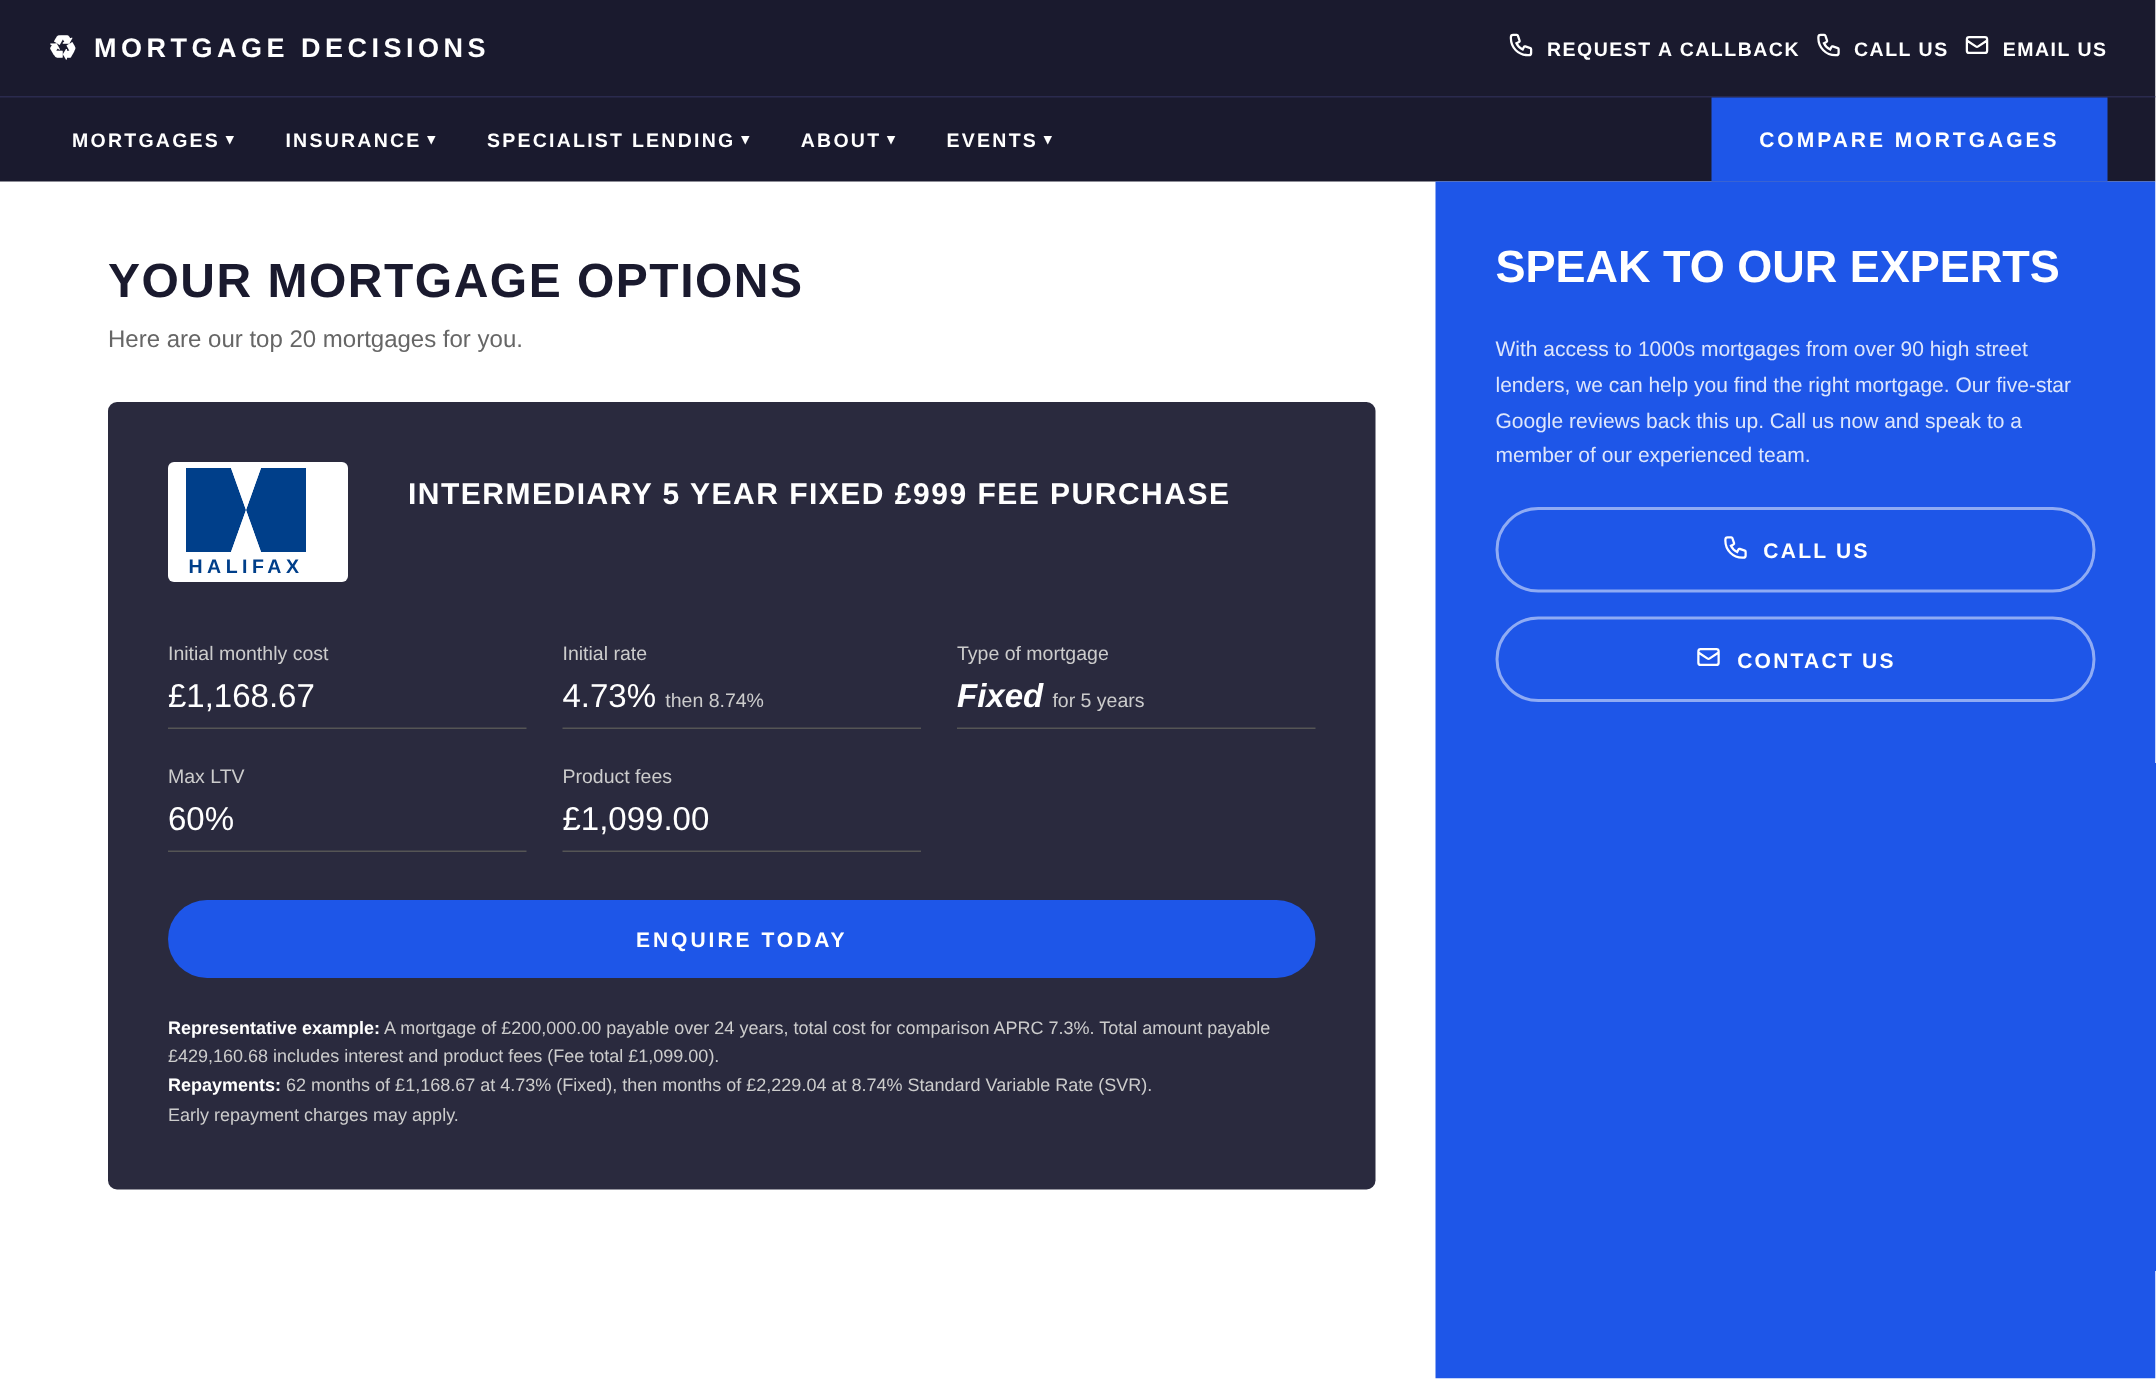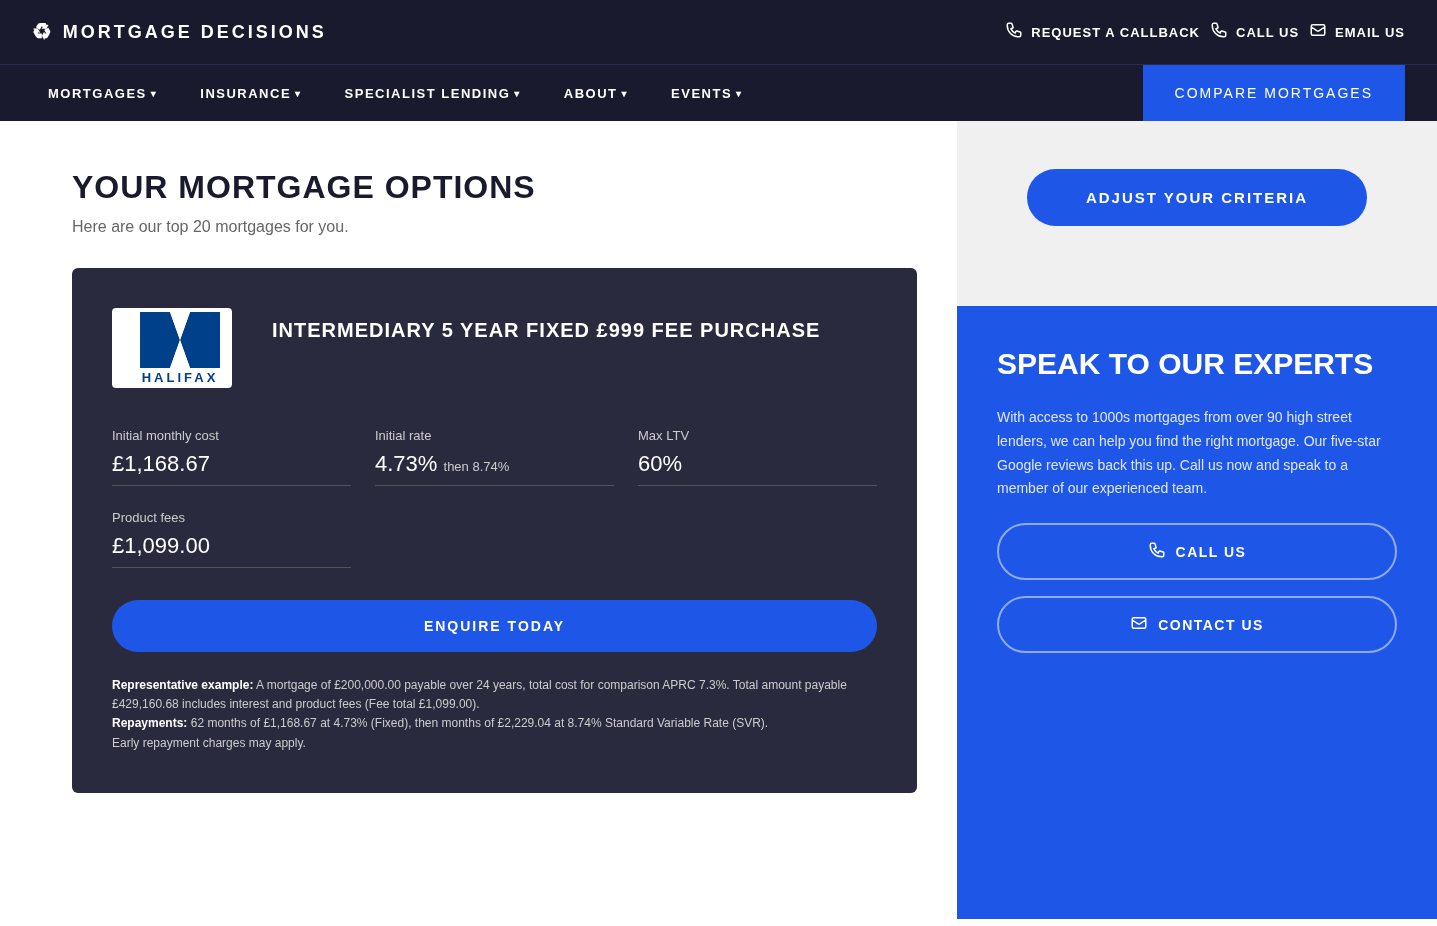--- a/index.html
+++ b/index.html
@@ -52,42 +52,42 @@
     .nav {
       background: #1a1a2e;
       display: flex;
       align-items: center;
       padding: 0 32px;
       border-top: 1px solid #2a2a4e;
     }
     .nav-items {
       display: flex;
       align-items: center;
-      gap: 11px;
+      gap: 1px;
       flex: 1;
     }
     .nav-item {
       color: #fff;
       font-size: 13px;
       font-weight: 600;
       letter-spacing: 1.5px;
       text-transform: uppercase;
       padding: 20px 16px;
       cursor: pointer;
       display: flex;
       align-items: center;
       gap: 4px;
       white-space: nowrap;
     }
     .chevron { font-size: 10px; }
     .nav-cta {
       background: #1e56e8;
       color: #fff;
       font-size: 14px;
-      font-weight: 400;
+      font-weight: 700;
       letter-spacing: 2px;
       text-transform: uppercase;
       padding: 20px 32px;
       cursor: pointer;
       margin-left: auto;
       white-space: nowrap;
     }
 
     
     .page-layout {
@@ -131,21 +131,21 @@
       margin-bottom: 40px;
     }
     .lender-logo {
       background: #fff;
       border-radius: 4px;
       padding: 8px 12px;
       width: 120px;
       height: 80px;
       display: flex;
       align-items: center;
-      justify-content: flex-end;
+      justify-content: flex-start;
       flex-shrink: 0;
     }
     .card-title {
       font-size: 20px;
       font-weight: 700;
       letter-spacing: 1px;
       text-transform: uppercase;
       color: #fff;
       line-height: 1.4;
       padding-top: 8px;
@@ -403,20 +403,27 @@
         </div>
 
         <div class="data-field">
           <div class="data-label">Initial rate</div>
           <div class="data-value large">
             <span>4.73%</span>
             <span class="small-suffix">then 8.74%</span>
           </div>
         </div>
 
+        <div class="data-field">
+          <div class="data-label">Type of mortgage</div>
+          <div class="data-value large">
+            <span class="bold-part">Fixed</span>
+            <span class="medium-suffix">for 5 years</span>
+          </div>
+        </div>
 
         <div class="data-field">
           <div class="data-label">Max LTV</div>
           <div class="data-value large">60%</div>
         </div>
 
         <div class="data-field">
           <div class="data-label">Product fees</div>
           <div class="data-value large">£1,099.00</div>
         </div>
@@ -437,25 +444,20 @@
         <span class="bold">Repayments:</span>
         <span> 62 months of £1,168.67 at 4.73% (Fixed), then months of £2,229.04 at 8.74% Standard Variable Rate (SVR).</span>
         <br>
         <span>Early repayment charges may apply.</span>
       </div>
 
     </div>
   </div>
 
   <div class="sidebar">
-    <div class="sidebar-top">
-      <button class="adjust-criteria-btn">
-        <span>ADJUST YOUR CRITERIA</span>
-      </button>
-    </div>
     <div class="speak-experts">
       <h2 class="speak-title">SPEAK TO OUR EXPERTS</h2>
       <p class="speak-text">With access to 1000s mortgages from over 90 high street lenders, we can help you find the right mortgage. Our five-star Google reviews back this up. Call us now and speak to a member of our experienced team.</p>
       <button class="sidebar-btn">
         <span>
           <svg width="18" height="18" viewBox="0 0 24 24" fill="none" stroke="white" stroke-width="2">
               <path d="M3 5a2 2 0 012-2h3.28a1 1 0 01.948.684l1.498 4.493a1 1 0 01-.502 1.21l-2.257 1.13a11.042 11.042 0 005.516 5.516l1.13-2.257a1 1 0 011.21-.502l4.493 1.498a1 1 0 01.684.949V19a2 2 0 01-2 2h-1C9.716 21 3 14.284 3 6V5z"></path>
             </svg>
         </span>
         <span>CALL US</span>

